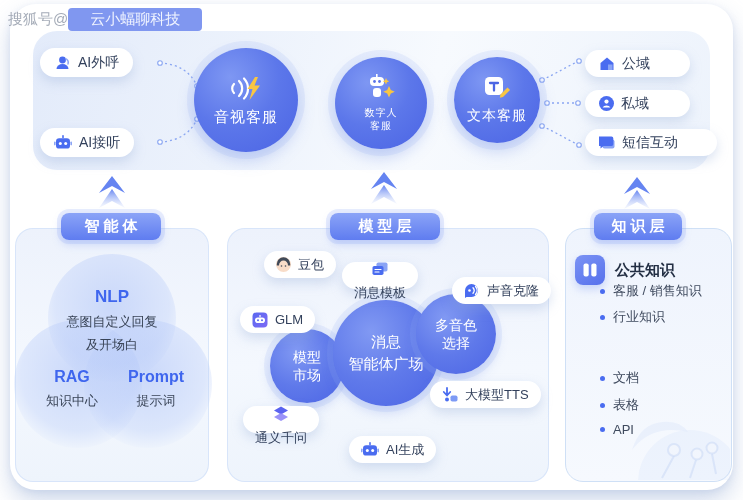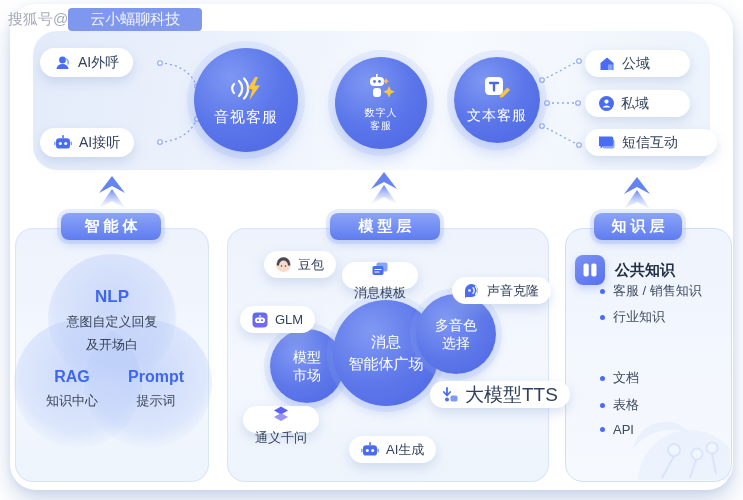--- a/index.html
+++ b/index.html
@@ -288,21 +288,21 @@
     </svg>
     <span>GLM</span>
   </div>
   <div class="abs wpill" style="left:243px;top:406px;height:27px;font-size:13px;padding:0 12px;flex-direction:column;">
     <svg width="16" height="16" viewBox="0 0 16 16">
       <path d="M8 0.5 L15 4.5 L8 8.5 L1 4.5 Z" fill="#5a63f0"></path>
       <path d="M8 7 L15 11 L8 15 L1 11 Z" fill="#8f86f7" opacity="0.9"></path>
     </svg>
     <span>通义千问</span>
   </div>
-  <div class="abs wpill" style="left:430px;top:381px;height:27px;font-size:19px;padding:0 12px;">
+  <div class="abs wpill" style="left:430px;top:381px;height:27px;font-size:13px;padding:0 12px;">
     <svg width="16" height="16" viewBox="0 0 16 16">
       <path d="M5 1 v7 M1.8 5 L5 8.5 L8.2 5" stroke="#4a6cf0" stroke-width="1.8" fill="none" stroke-linecap="round" stroke-linejoin="round"></path>
       <rect x="8.5" y="8.5" width="7" height="6" rx="1.8" fill="#7d9af5"></rect>
       <circle cx="5" cy="12.5" r="2" fill="#4a6cf0"></circle>
     </svg>
     <span>大模型TTS</span>
   </div>
   <div class="abs wpill" style="left:349px;top:436px;height:27px;font-size:13px;padding:0 12px;">
     <svg width="18" height="15" viewBox="0 0 18 15">
       <rect x="8.2" y="0" width="1.6" height="3.4" rx="0.8" fill="#4a6cf0"></rect>

